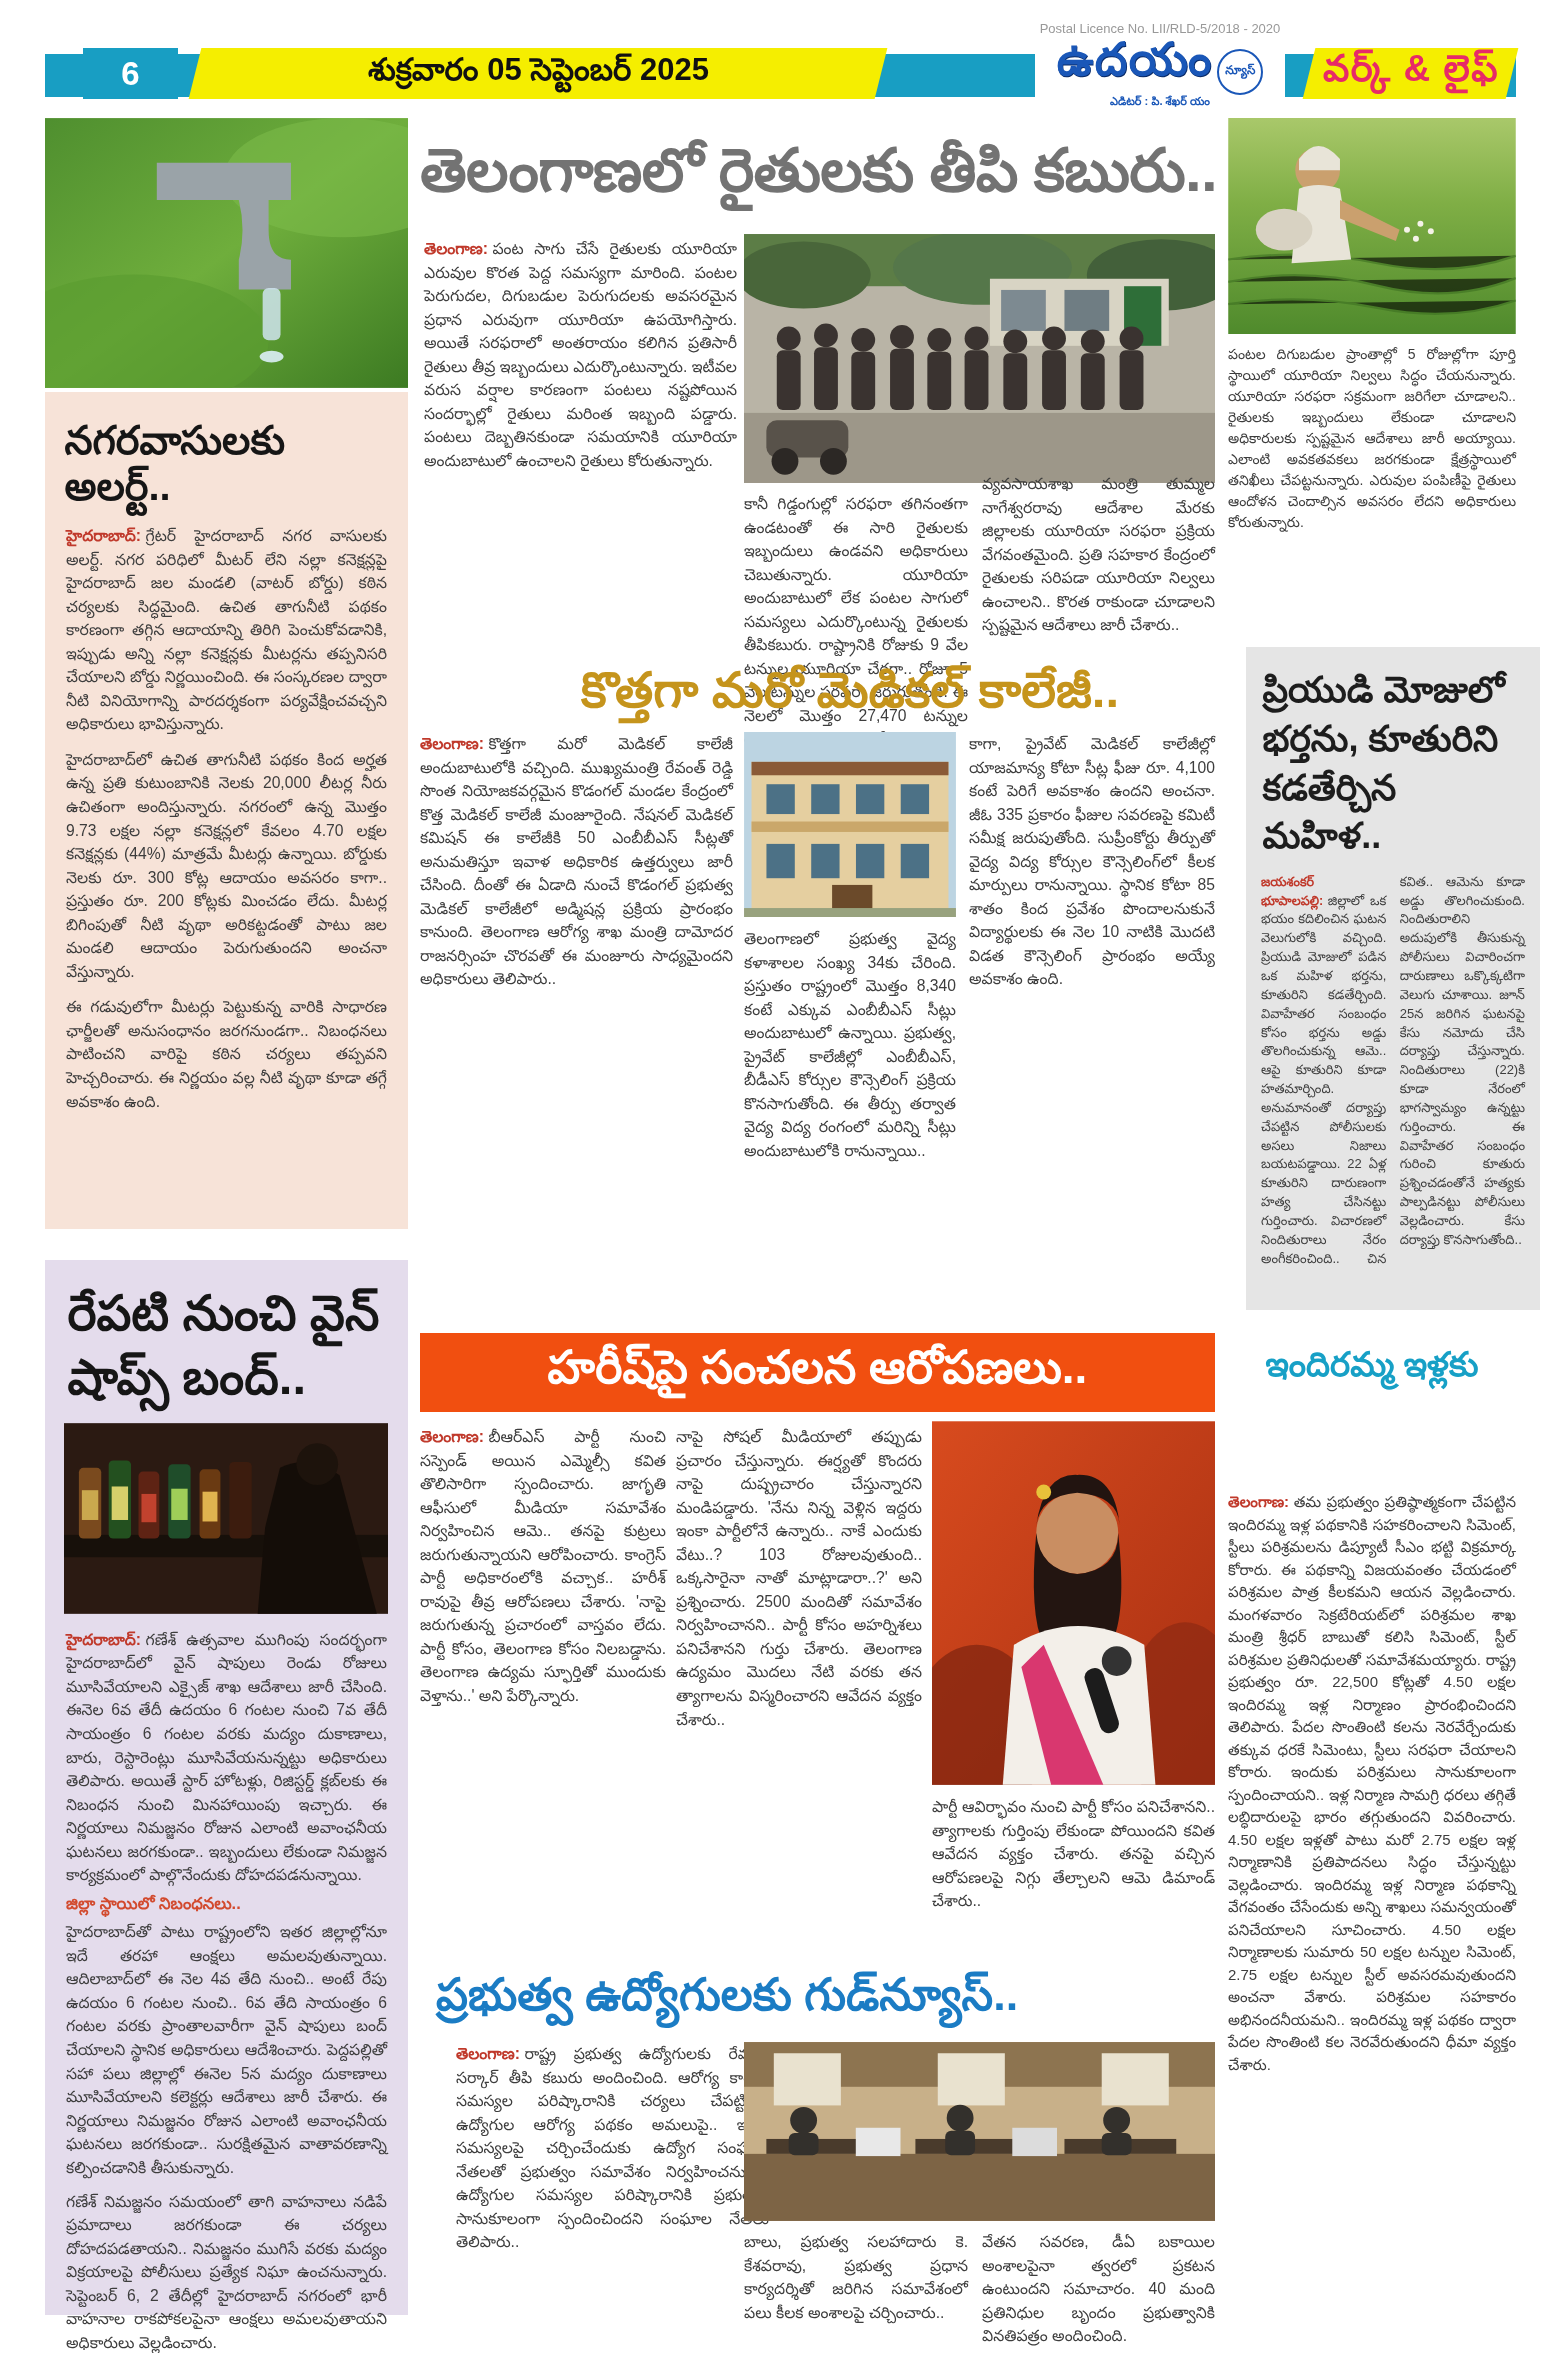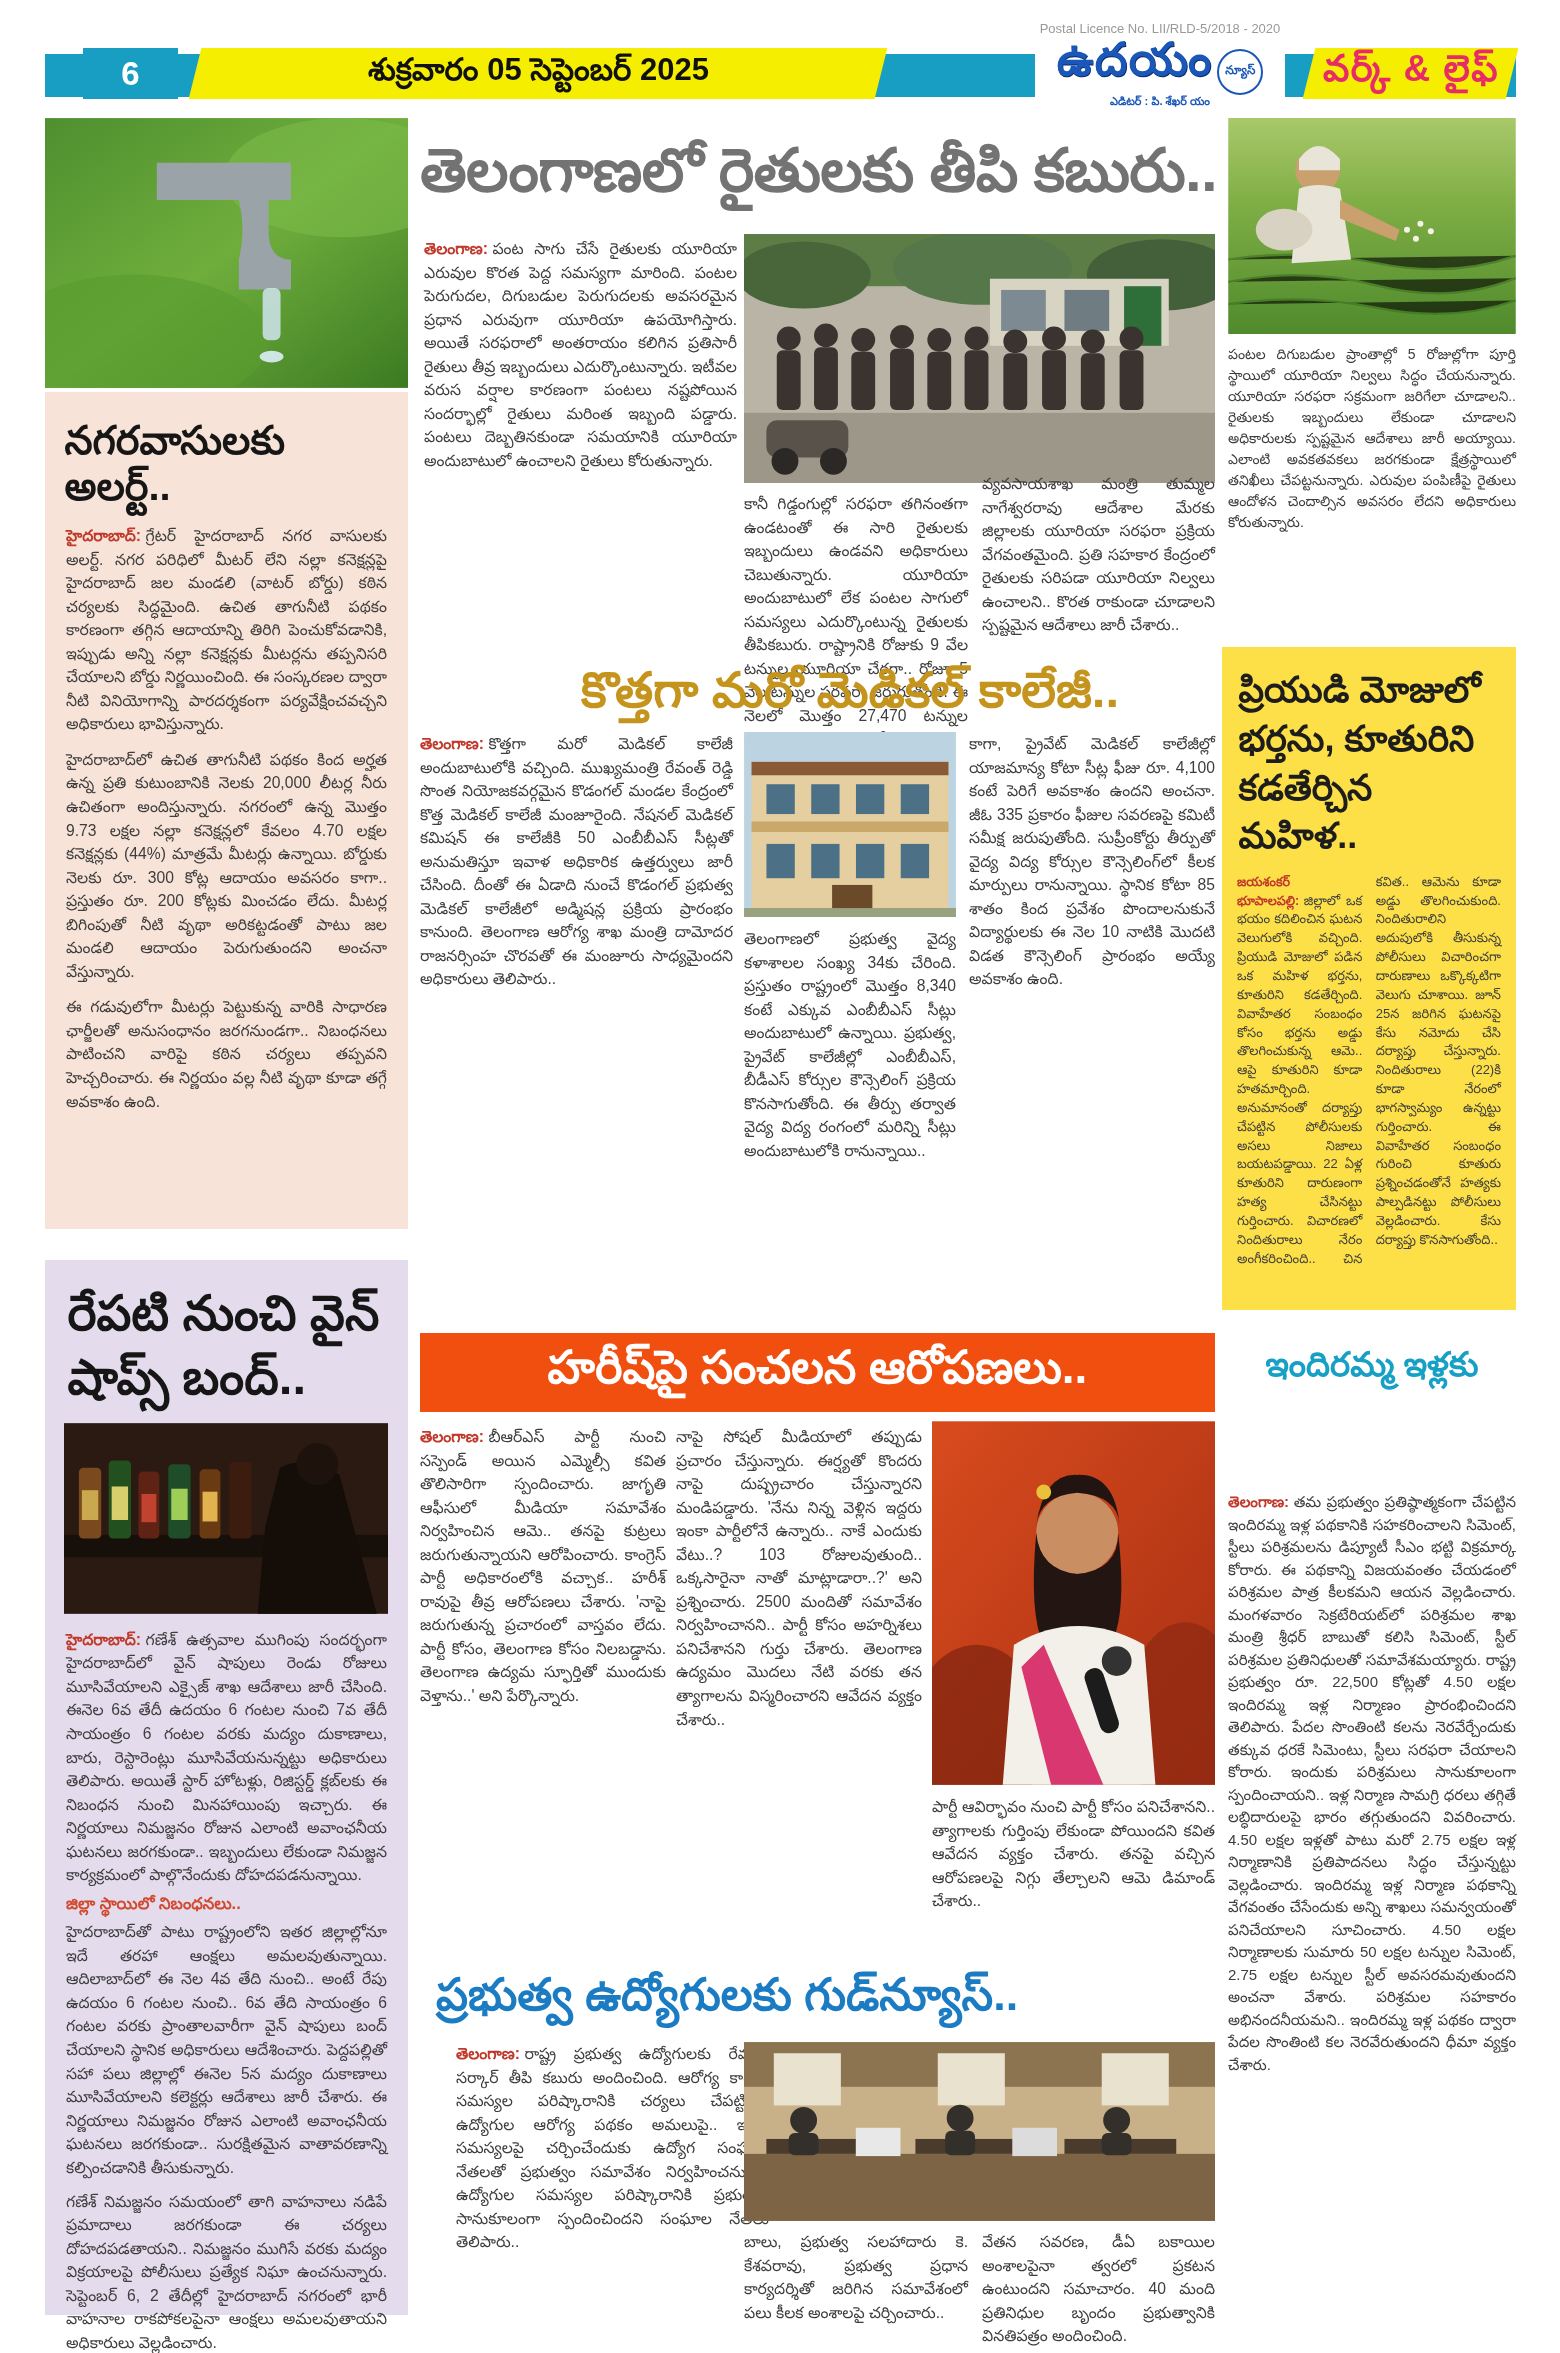--- a/index.html
+++ b/index.html
@@ -29,21 +29,21 @@
   .hl-alert{color:#161616;font-size:40px;font-weight:800;line-height:1.15;}
   .hl-wine{color:#161616;font-size:49px;font-weight:800;line-height:1.3;}
   .hl-medical{color:#c5941c;font-size:49px;font-weight:800;}
   .hl-murder{color:#1d1d1d;font-size:36px;font-weight:800;line-height:1.35;}
   .hl-banner{background:#f14f10;color:#fff;font-size:46px;font-weight:800;display:flex;align-items:center;justify-content:center;}
   .hl-goodnews{color:#1b7cc4;font-size:45px;font-weight:800;}
   .hl-indiramma{color:#17a0c6;font-weight:800;text-align:center;line-height:1.35;}
   
   .box-pink{background:#f7e3d8;}
   .box-lav{background:#e4dcec;}
-  .box-cream{background:#fde047;}
+  .box-cream{background:#e5e5e5;margin-left:24px;}
   
   .photo{overflow:hidden;}
 </style>
 </head>
 <body>
 
 <div id="page">
 
   <div class="abs hdr-band" style="left:45px;top:54px;width:1471px;height:43px;"></div>
   <div class="abs hdr-six" style="left:83px;top:48px;width:95px;height:51px;">

